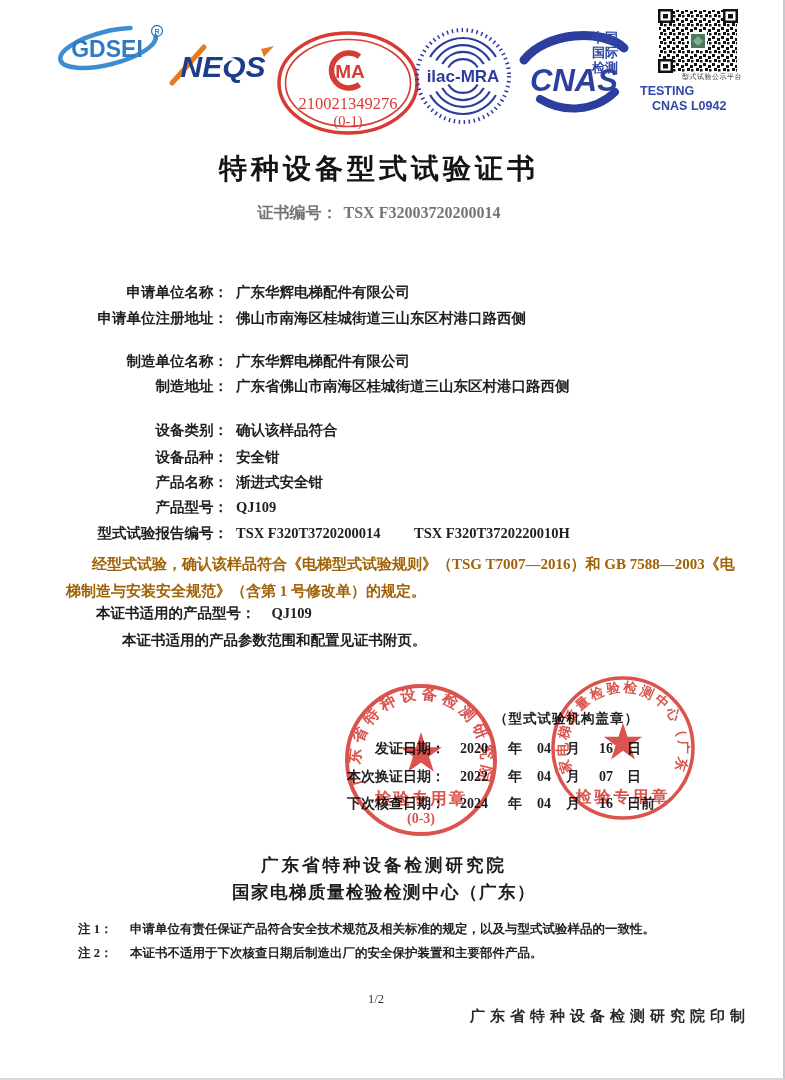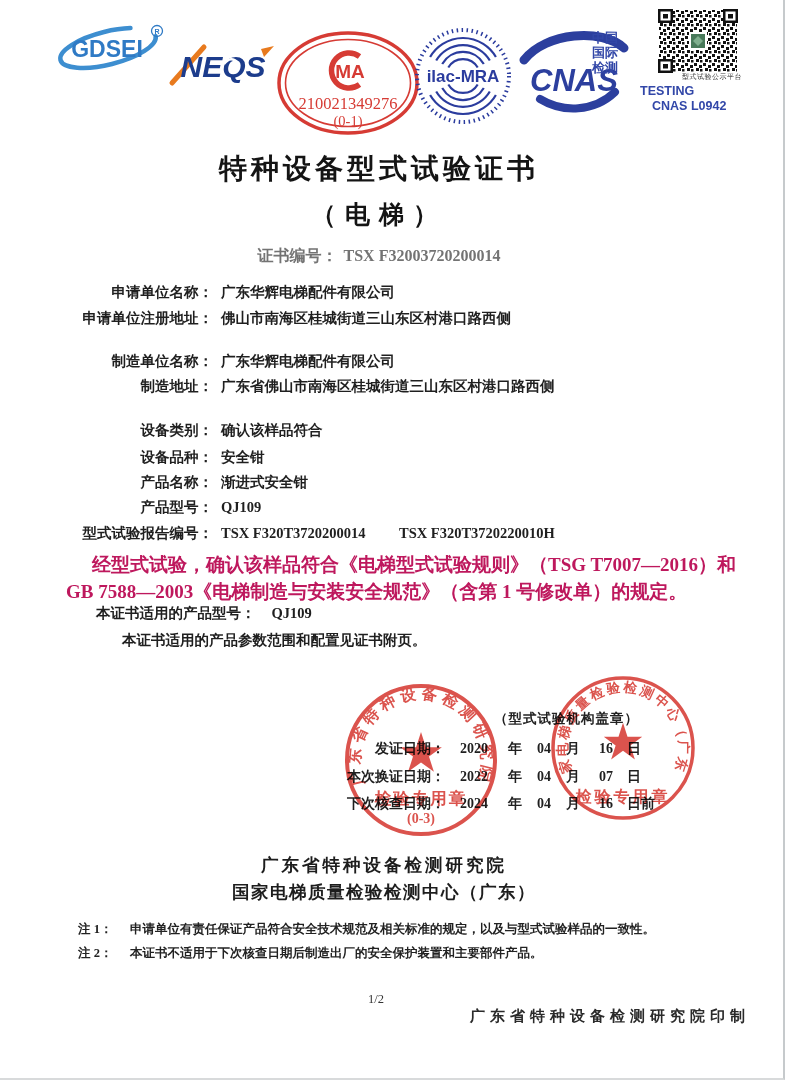--- a/index.html
+++ b/index.html
@@ -7,27 +7,27 @@
         font-family:"Liberation Serif",serif;color:#222;
         border-right:2px solid #c6cacc;border-bottom:2px solid #d8dadb;}
   .abs{position:absolute;}
   
   .title-wrap{position:absolute;left:0;top:150px;width:758px;text-align:center;}
   .main-title{font-size:28px;font-weight:bold;letter-spacing:4px;color:#141414;}
   .sub-title{margin-top:10px;font-size:25px;font-weight:bold;letter-spacing:9px;color:#141414;}
   .cert-line{margin-top:15px;font-size:16px;font-weight:bold;color:#737373;}
   .cert-line .no{font-family:"Liberation Serif",serif;margin-left:6px;}
   
-  .frow{position:absolute;left:51px;white-space:nowrap;font-size:14.5px;font-weight:bold;color:#1f1f1f;}
+  .frow{position:absolute;left:66px;white-space:nowrap;font-size:14.5px;font-weight:bold;color:#1f1f1f;}
   .flabel{display:inline-block;width:162px;text-align:right;}
   .fvalue{margin-left:8px;}
   .fv1{display:inline-block;width:152px;margin-left:8px;}
   .fv2{margin-left:26px;}
-  .statement{position:absolute;left:66px;top:551px;width:680px;font-size:19px;font-weight:bold;
-             line-height:27px;text-indent:26px;color:#be185d;}
+  .statement{position:absolute;left:66px;top:551px;width:680px;font-size:15px;font-weight:bold;
+             line-height:27px;text-indent:26px;color:#a16207;}
   
   .seal-note{position:absolute;left:494px;top:710px;font-size:13.5px;font-weight:bold;letter-spacing:1px;}
   .drow{position:absolute;left:345px;white-space:nowrap;font-size:14px;font-weight:bold;color:#1f1f1f;}
   .dlabel{display:inline-block;width:100px;text-align:right;}
   .dyear{display:inline-block;width:58px;text-align:center;}
   .dunit{display:inline-block;width:24px;text-align:center;}
   .dmonth{display:inline-block;width:34px;text-align:center;}
   .dday{display:inline-block;width:42px;text-align:center;}
   .seal{position:absolute;mix-blend-mode:multiply;opacity:.88;}
   
@@ -130,21 +130,20 @@
     <rect x="31" y="23" width="18" height="18" fill="#ffffff"></rect>
     <rect x="33" y="25" width="14" height="14" fill="#48795a"></rect>
     <path d="M 40 27 L 45 32 L 40 37 L 35 32 Z" fill="#7fae8e"></path>
   </svg>
   <div class="qr-caption">型式试验公示平台</div>
   <div class="testing">TESTING</div>
   <div class="cnasno">CNAS L0942</div>
 
   <div class="title-wrap">
     <div class="main-title">特种设备型式试验证书</div>
-    <div class="sub-title">（电梯）</div>
     <div class="cert-line"><span>证书编号：</span><span class="no">TSX F32003720200014</span></div>
   </div>
 
   <div class="frow" style="top:283px"><span class="flabel">申请单位名称：</span><span class="fvalue">广东华辉电梯配件有限公司</span></div>
   <div class="frow" style="top:309px"><span class="flabel">申请单位注册地址：</span><span class="fvalue">佛山市南海区桂城街道三山东区村港口路西侧</span></div>
   <div class="frow" style="top:352px"><span class="flabel">制造单位名称：</span><span class="fvalue">广东华辉电梯配件有限公司</span></div>
   <div class="frow" style="top:377px"><span class="flabel">制造地址：</span><span class="fvalue">广东省佛山市南海区桂城街道三山东区村港口路西侧</span></div>
   <div class="frow" style="top:421px"><span class="flabel">设备类别：</span><span class="fvalue">确认该样品符合</span></div>
   <div class="frow" style="top:448px"><span class="flabel">设备品种：</span><span class="fvalue">安全钳</span></div>
   <div class="frow" style="top:473px"><span class="flabel">产品名称：</span><span class="fvalue">渐进式安全钳</span></div>

